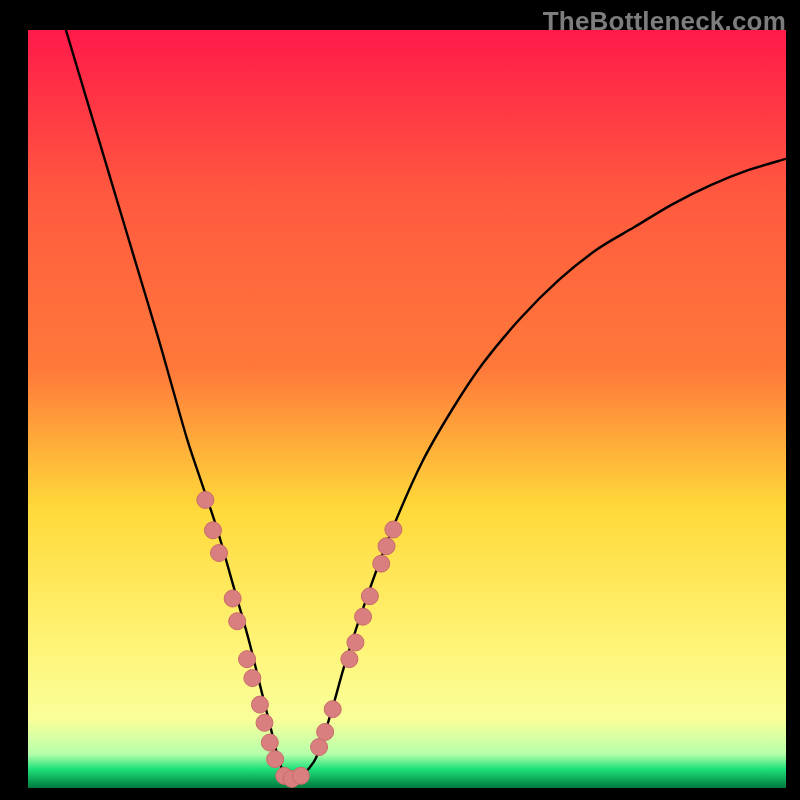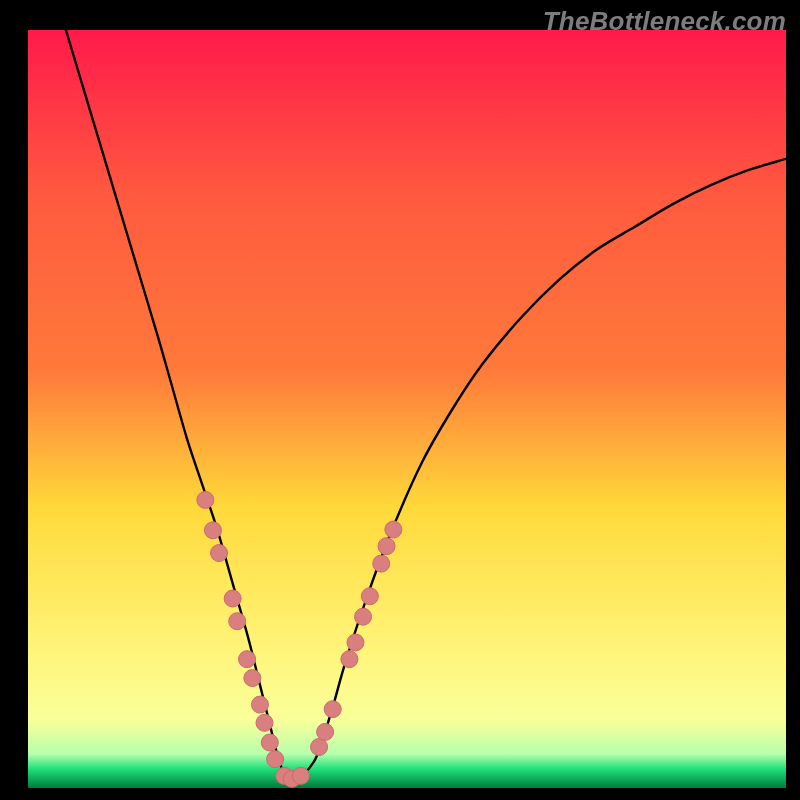--- a/index.html
+++ b/index.html
@@ -29,21 +29,20 @@
   .watermark {
     position: absolute;
     top: 6px;
     right: 14px;
     font-family: Arial, Helvetica, sans-serif;
     font-size: 26px;
     font-weight: 600;
     color: #7d7d7d;
     letter-spacing: 0.2px;
     user-select: none;
-    font-style: italic;
   }
   svg {
     display: block;
   }
 </style>
 </head>
 <body>
 
 <div class="frame">
   <div class="watermark">TheBottleneck.com</div>

